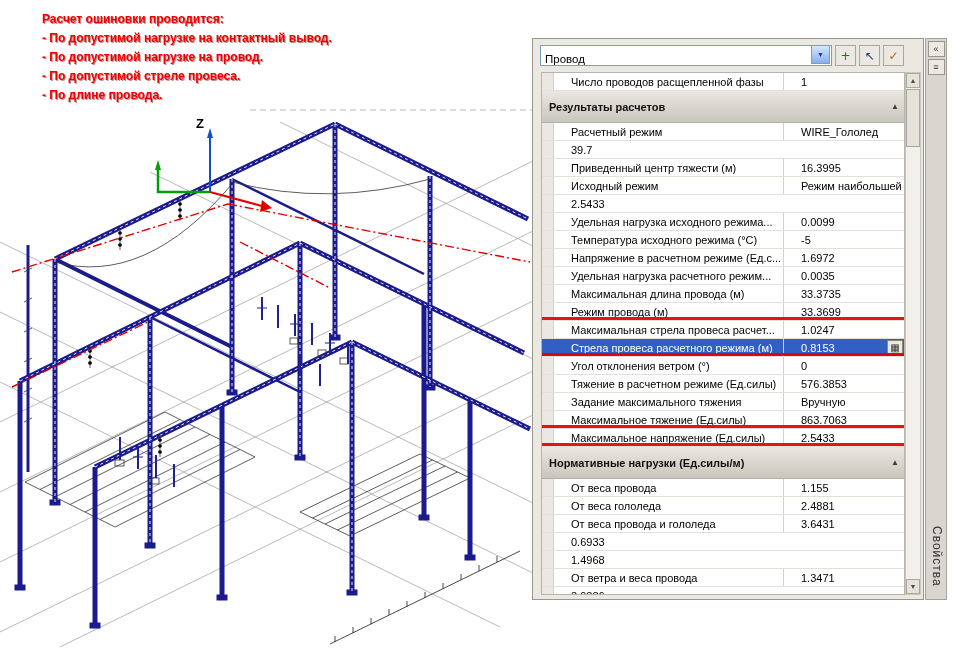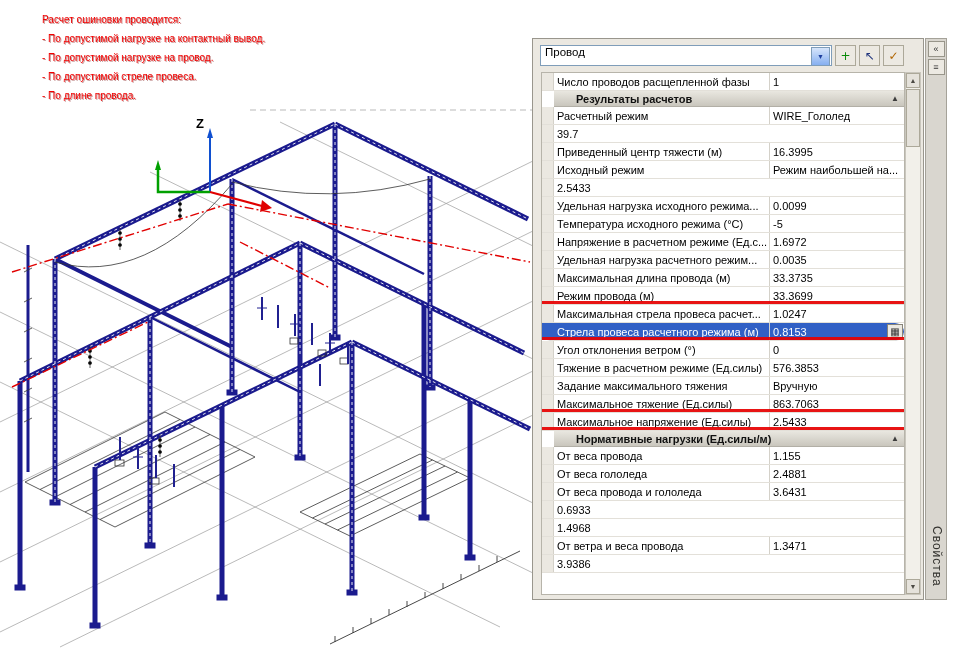--- a/index.html
+++ b/index.html
@@ -1,58 +1,58 @@
 <!DOCTYPE html>
 <html><head>
 <meta charset="utf-8">
 <style>
   html,body{margin:0;padding:0;background:#fff;}
   #screen{position:relative;width:958px;height:650px;background:#ffffff;overflow:hidden;
           font-family:"Liberation Sans", sans-serif;}
 
   
-  #annotation{position:absolute;left:42px;top:10px;color:#f10000;font-weight:normal;
-              font-size:10px;line-height:19px;text-shadow:1px 1px 0 rgba(120,0,0,.45);
+  #annotation{position:absolute;left:42px;top:10px;color:#f10000;font-weight:bold;
+              font-size:12px;line-height:19px;text-shadow:1px 1px 0 rgba(120,0,0,.45);
               white-space:nowrap;z-index:6;}
 
   
   #cad{position:absolute;left:0;top:92px;width:535px;height:556px;background:#fff;}
 
   
   #palette{position:absolute;left:532px;top:38px;width:392px;height:562px;
            background:#ebe8e1;border:1px solid #99968d;box-sizing:border-box;z-index:2;}
   #selector-row{position:absolute;left:7px;top:6px;height:21px;display:flex;align-items:center;}
   .combo{width:292px;height:21px;background:#fff;border:1px solid #7f9db9;box-sizing:border-box;
-         display:flex;align-items:flex-start;font-size:11.5px;}
+         display:flex;align-items:flex-end;font-size:11.5px;}
   .combo .cval{flex:1;padding-left:4px;white-space:nowrap;overflow:hidden;}
   .combo-btn{width:17px;height:17px;margin:1px;background:linear-gradient(#d6e5fb,#86aff0);
              border:1px solid #7f9db9;font-size:7px;color:#1c3e9e;display:flex;
              align-items:center;justify-content:center;}
   .tbtn{width:21px;height:21px;margin-left:3px;background:#ece9e2;border:1px solid #aca899;
         box-sizing:border-box;font-size:12px;line-height:18px;text-align:center;padding:0;
         font-family:"DejaVu Sans", sans-serif;cursor:default;}
   .tbtn.g{color:#0a8a0a;} .tbtn.b{color:#22367e;} .tbtn.o{color:#b06400;}
 
   
   #grid{position:absolute;left:8px;top:33px;width:364px;height:523px;background:#fff;
         border:1px solid #b7b4aa;box-sizing:border-box;overflow:hidden;}
   .prow{display:flex;height:18px;box-sizing:border-box;border-bottom:1px solid #e3e0d9;
-        position:relative;font-size:11px;color:#000;}
+        position:relative;font-size:11px;color:#000;gap:14px;}
   .strip{width:12px;background:#ebe8e1;border-right:1px solid #d4d1c9;box-sizing:border-box;}
   .pname{width:216px;padding:2.5px 3px 0;border-right:1px solid #d4d1c9;box-sizing:border-box;
          white-space:nowrap;overflow:hidden;}
   .pval{flex:1;padding:2.5px 3px 0;white-space:nowrap;overflow:hidden;position:relative;}
-  .prow.sel{background:#3160c5;border-radius:9px;}
+  .prow.sel{background:#3160c5;}
   .prow.sel .strip{background:#3160c5;border-right-color:#3160c5;}
   .prow.sel .pname,.prow.sel .pval{color:#fff;}
   .prow.redline::after{content:"";position:absolute;left:-6px;right:-3px;bottom:0;height:3px;
          background:#e60000;z-index:5;border-radius:2px;opacity:.92;}
-  .psec{display:flex;height:16px;box-sizing:border-box;align-items:center;
+  .psec{display:flex;height:32px;box-sizing:border-box;align-items:center;
         background:linear-gradient(#e9e7e0,#c9c6bd);border-bottom:1px solid #b2afa6;
-        font-weight:bold;font-size:11px;color:#111;padding:0 5px 0 22px;margin-left:12px;}
+        font-weight:bold;font-size:11px;color:#111;padding:0 5px 0 7px;}
   .psec .seclbl{white-space:nowrap;overflow:hidden;}
   .psec .arrow{margin-left:auto;font-size:8px;color:#3c3c3c;}
   .valbtn{position:absolute;right:1px;top:1px;width:16px;height:14px;background:#ece9e2;
           border:1px solid #87847a;font-size:10px;line-height:13px;text-align:center;
           color:#333;box-sizing:border-box;}
 
   
   #vscroll{position:absolute;left:372px;top:33px;width:16px;height:523px;background:#f2f0ea;
            border:1px solid #c9c6bd;box-sizing:border-box;}
   .sb-btn{position:absolute;left:0;width:14px;height:15px;background:#e5e2db;

